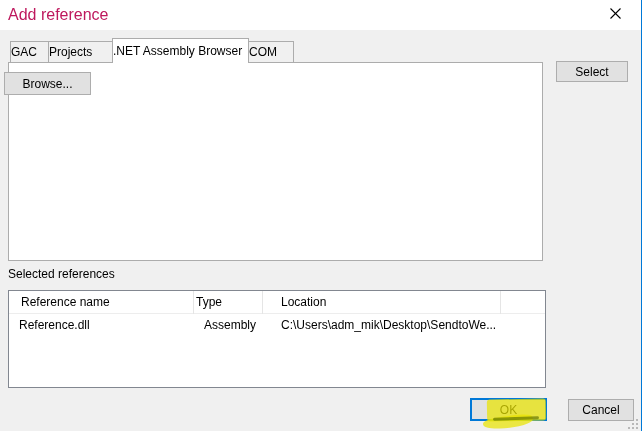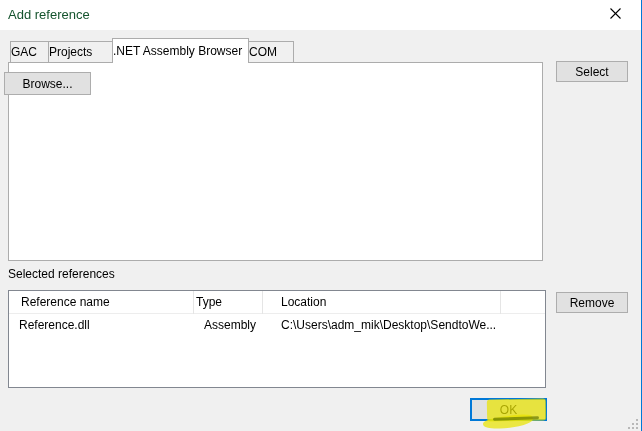--- a/index.html
+++ b/index.html
@@ -5,21 +5,21 @@
   * { margin:0; padding:0; box-sizing:border-box; }
   html,body { background:#c8c8c8; }
   #window {
     position:relative; width:642px; height:431px;
     background:#f0f0f0; overflow:hidden;
     font-family:"Liberation Sans", sans-serif; font-size:12px; color:#000;
     border-right:1px solid #0079d8;
   }
   
   .titlebar { position:absolute; left:0; top:0; width:642px; height:30px; background:#ffffff; }
-  .title-text { position:absolute; left:8px; top:0; line-height:30px; font-size:13px; color:#14532d; }
+  .title-text { position:absolute; left:8px; top:0; line-height:30px; font-size:16px; color:#be185d; }
   .close-btn { position:absolute; right:8px; top:0; width:38px; height:30px;
     display:flex; align-items:center; justify-content:center; cursor:pointer; }
   
   .tab { position:absolute; top:41px; height:22px; background:#f0f0f0;
     border:1px solid #acacac; line-height:20px; z-index:1; cursor:pointer; }
   .tab.active { top:38px; height:25px; background:#ffffff; border-bottom:none;
     line-height:24px; z-index:3; }
   #tab-gac { left:10px; width:39px; }
   #tab-projects { left:48px; width:65px; }
   #tab-net { left:112px; width:137px; }
@@ -107,23 +107,23 @@
       <div class="th th3">Location</div>
       <div class="th th4"></div>
     </div>
     <div class="trow">
       <div class="td td1">Reference.dll</div>
       <div class="td td2">Assembly</div>
       <div class="td td3">C:\Users\adm_mik\Desktop\SendtoWe...</div>
     </div>
   </div>
 
-  <button class="btn" id="remove-btn">Remove</button>
 
   <button class="btn" id="ok-btn">OK</button>
+  <button class="btn" id="cancel-btn">Cancel</button>
 
   <div class="hl" id="hl-main"></div>
   <div class="hl" id="hl-tail"></div>
   <div class="hl" id="hl-edge"></div>
 
   <div class="grip">
     <i></i>
       <i></i>
       <i></i>
       <i></i>

